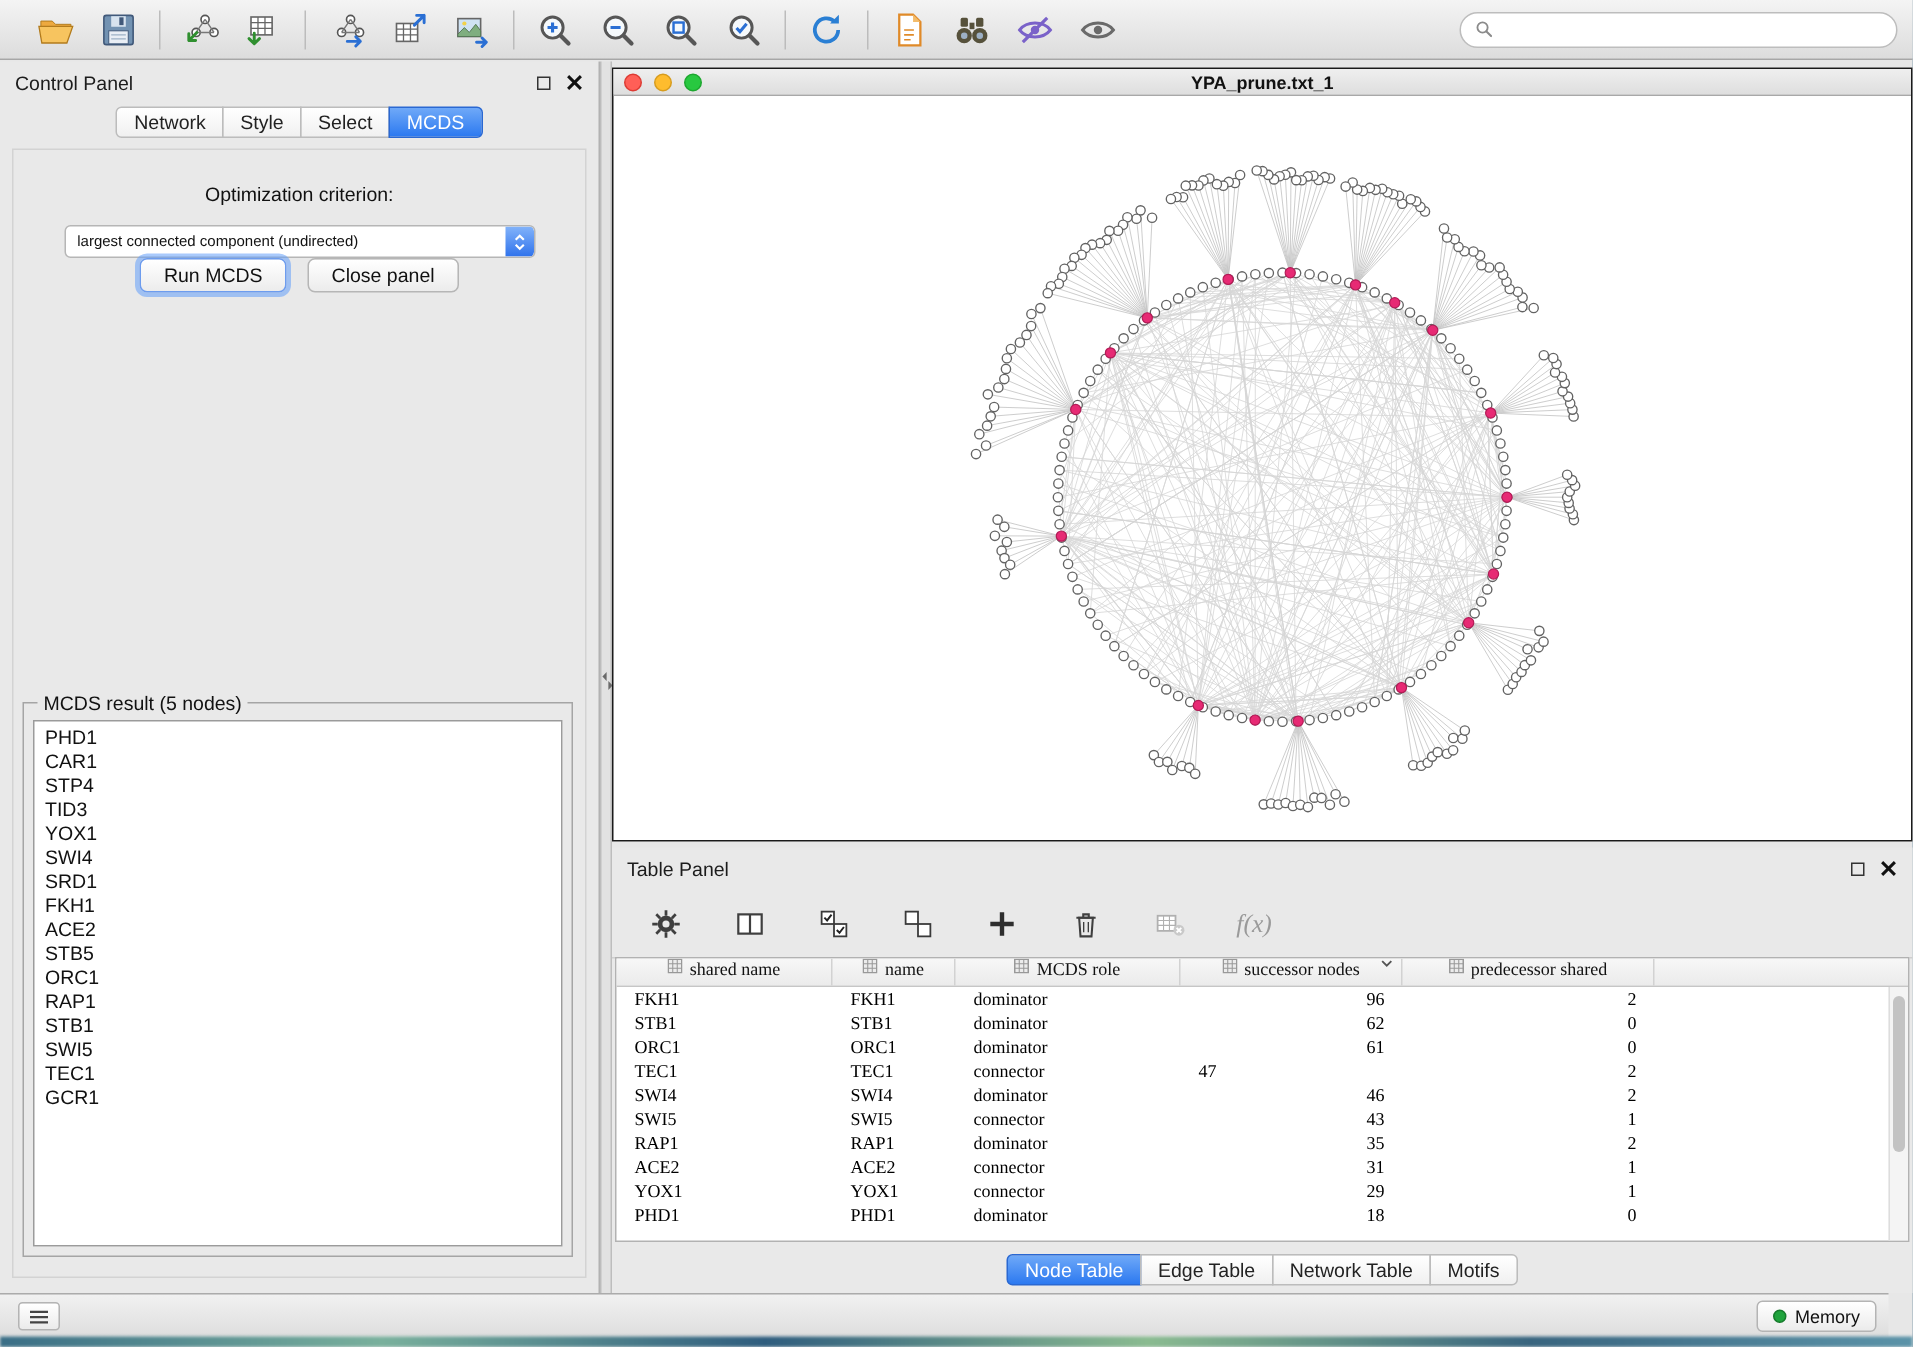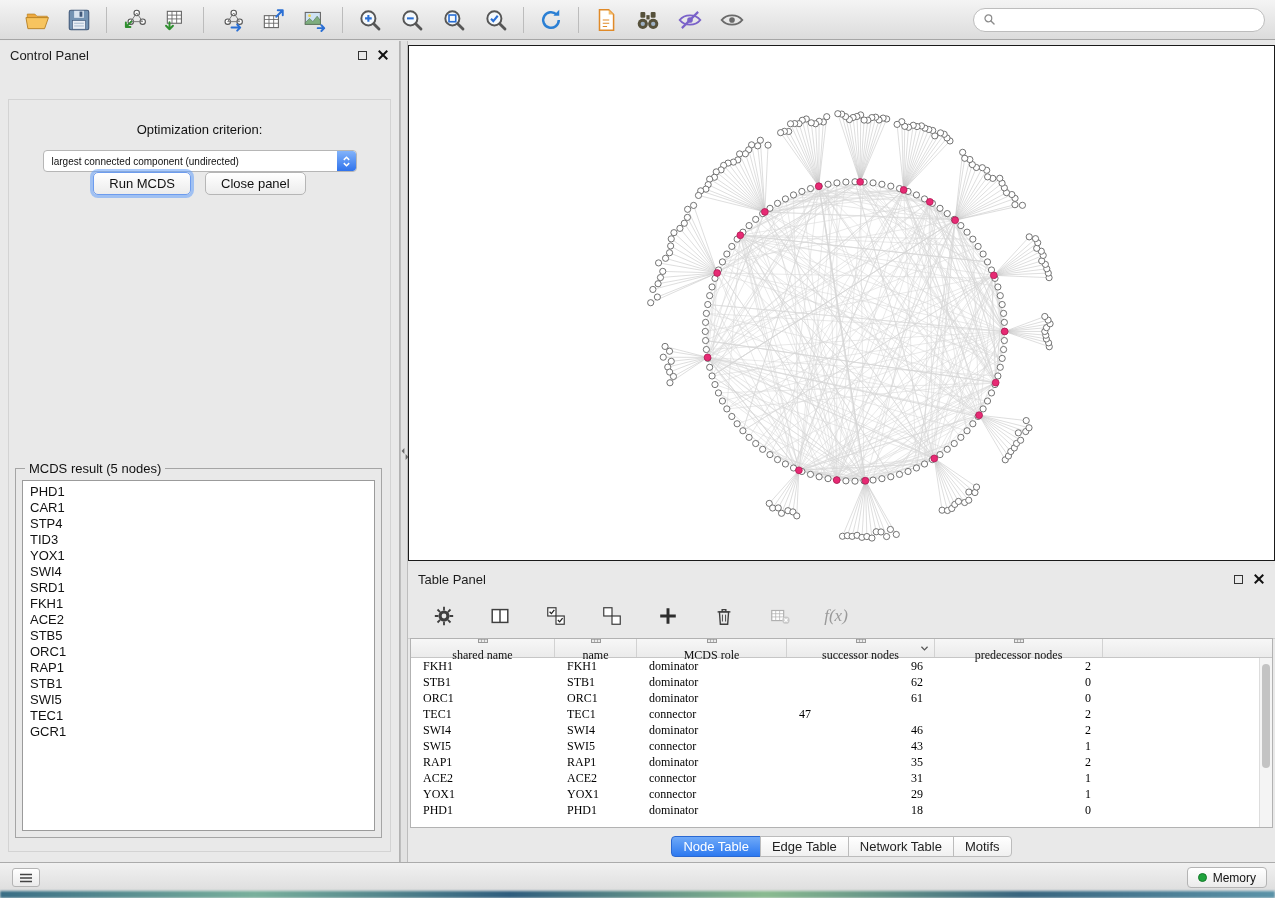--- a/index.html
+++ b/index.html
@@ -82,34 +82,34 @@
   .table-panel { position:absolute; left:408px; top:565px; right:0; height:297px; background:#e9e9e9; }
   .tp-toolbar { height:46px; display:flex; align-items:center; gap:28px; padding:0 22px;
     border-bottom:1px solid #cfcfcf; }
   .tp-toolbar .tb-btn { width:28px; height:28px; }
   .tp-toolbar svg { width:22px; height:22px; }
   .fx { font-family:"Liberation Serif",serif; font-style:italic; font-size:17px; color:#9a9a9a; }
   .tp-table { position:absolute; left:2px; right:2px; top:73px; height:190px; background:#fff;
     border:1px solid #b2b2b2; overflow:hidden; }
   .t-header { display:flex; height:19px; background:linear-gradient(#f7f7f7,#ebebeb);
     border-bottom:1px solid #c6c6c6; font-family:"Liberation Serif",serif; font-size:12px; }
-  .t-hcell { position:relative; display:flex; align-items:center; justify-content:center; gap:5px;
-    border-right:1px solid #d2d2d2; color:#111;flex-direction:column; }
+  .t-hcell { position:relative; display:flex; justify-content:center; gap:5px;
+    border-right:1px solid #d2d2d2; color:#111; }
   .t-hcell.t-filler { flex:1; border-right:none; }
   .hdr-grid { width:10px; height:10px; flex:0 0 auto; }
   .sort-arrow { position:absolute; right:5px; width:9px; height:7px; }
   .t-body { position:absolute; left:0; right:13px; top:19px; bottom:0; }
   .t-row { display:flex; height:16px; line-height:16px; font-family:"Liberation Serif",serif; font-size:12px; color:#000; }
   .t-cell { padding:0 12px; white-space:nowrap; overflow:hidden; }
   .v-scroll { position:absolute; right:0; top:19px; bottom:0; width:13px; background:#f4f4f4; border-left:1px solid #ddd; }
   .v-thumb { position:absolute; left:2px; right:2px; top:6px; height:104px; background:#c3c3c3; border-radius:5px; }
   .tp-tabs { position:absolute; bottom:5px; left:0; right:0; display:flex; justify-content:center; }
 
   
-  .statusbar { position:absolute; left:0; top:862px; right:0; height:29px;
+  .statusbar { position:absolute; left:0; top:862px; right:16px; height:29px;
     background:linear-gradient(#f1f1f1,#dedede); border-top:1px solid #ababab; }
   .menu-btn { position:absolute; left:12px; top:5px; width:28px; height:19px;
     background:linear-gradient(#fff,#ebebeb); border:1px solid #b4b4b4; border-radius:3px;
     display:flex; align-items:center; justify-content:center; }
   .memory-btn { position:absolute; right:8px; top:4px; height:21px; padding:0 10px;
     background:linear-gradient(#fff,#ebebeb); border:1px solid #b4b4b4; border-radius:4px;
     display:flex; align-items:center; gap:6px; font-size:12px; color:#111; }
   .mem-dot { width:9px; height:9px; border-radius:50%; background:#1fa33c; border:1px solid #157a2b; }
   .desktop-strip { position:absolute; left:0; top:891px; right:0; height:7px;
     background:linear-gradient(90deg,#3a6e86,#79b09c,#2f5d7e,#8abb90,#39657f,#5b93a8); filter:blur(1.2px); }
@@ -270,20 +270,26 @@
   </div>
 
   <div class="control-panel">
     <div class="panel-header">
       <span>Control Panel</span>
       <span class="hdr-icons">
         <span class="float-icon"></span>
         <span class="close-icon"></span>
       </span>
     </div>
+    <div class="cp-tabs seg">
+        <button class="seg-btn">Network</button>
+        <button class="seg-btn">Style</button>
+        <button class="seg-btn">Select</button>
+        <button class="seg-btn active">MCDS</button>
+      </div>
     <div class="cp-content">
       <div class="opt-label">Optimization criterion:</div>
       <div class="combo">
         <span class="combo-text">largest connected component (undirected)</span>
         <span class="combo-arrows">
           <svg viewBox="0 0 10 14" width="9" height="13">
             <path d="M2 5.2 L5 2.2 8 5.2" stroke="#fff" stroke-width="1.6" fill="none"></path>
             <path d="M2 8.8 L5 11.8 8 8.8" stroke="#fff" stroke-width="1.6" fill="none"></path>
           </svg>
         </span>
@@ -319,20 +325,28 @@
   <div class="splitter">
     <span class="split-arrows">
       <svg viewBox="0 0 8 14" width="8" height="14">
         <path d="M3.4 1 L0.6 4 3.4 7z" fill="#6a6a6a"></path>
         <path d="M4.6 7 L7.4 10 4.6 13z" fill="#6a6a6a"></path>
       </svg>
     </span>
   </div>
 
   <div class="network-window">
+    <div class="nw-titlebar">
+      <span class="nw-title">YPA_prune.txt_1</span>
+      <span class="traffic">
+        <span class="light red"></span>
+        <span class="light yellow"></span>
+        <span class="light green"></span>
+      </span>
+    </div>
     <div class="nw-canvas">
       <svg preserveAspectRatio="xMidYMid meet" viewBox="0 0 865 497">
           <g stroke="#9a9a9a" stroke-width="0.55" opacity="0.4">
             <line x1="307.9" y1="209.4" x2="586.3" y2="214.8"></line>
             <line x1="307.9" y1="209.4" x2="593.5" y2="295"></line>
             <line x1="307.9" y1="209.4" x2="392.8" y2="408.3"></line>
             <line x1="307.9" y1="209.4" x2="297.1" y2="286.1"></line>
             <line x1="307.9" y1="209.4" x2="322.6" y2="182.8"></line>
             <line x1="307.9" y1="209.4" x2="300.4" y2="232.1"></line>
             <line x1="307.9" y1="209.4" x2="464.1" y2="119.1"></line>
@@ -1242,21 +1256,21 @@
             <span>successor nodes</span>
             <svg class="sort-arrow" viewBox="0 0 10 8">
               <path d="M1.5 2 L5 5.5 8.5 2" stroke="#555" fill="none" stroke-width="1.4"></path>
             </svg>
           </div>
           <div class="t-hcell" style="width: 168px;">
             <svg class="hdr-grid" viewBox="0 0 10 10">
               <rect x="0.5" y="0.5" width="9" height="9" fill="#ececec" stroke="#999"></rect>
               <path d="M0.5 3.5h9 M0.5 6.5h9 M3.5 0.5v9 M6.5 0.5v9" stroke="#999" stroke-width="0.7"></path>
             </svg>
-            <span>predecessor nodes</span>
+            <span>predecessor shared</span>
           </div>
           <div class="t-hcell t-filler"></div>
         </div>
       <div class="t-body">
           <div class="t-row">
             <div class="t-cell" style="width: 144px; text-align: left;">FKH1</div>
             <div class="t-cell" style="width: 82px; text-align: left;">FKH1</div>
             <div class="t-cell" style="width: 150px; text-align: left;">dominator</div>
             <div class="t-cell" style="width: 148px; text-align: right;">96</div>
             <div class="t-cell" style="width: 168px; text-align: right;">2</div>

